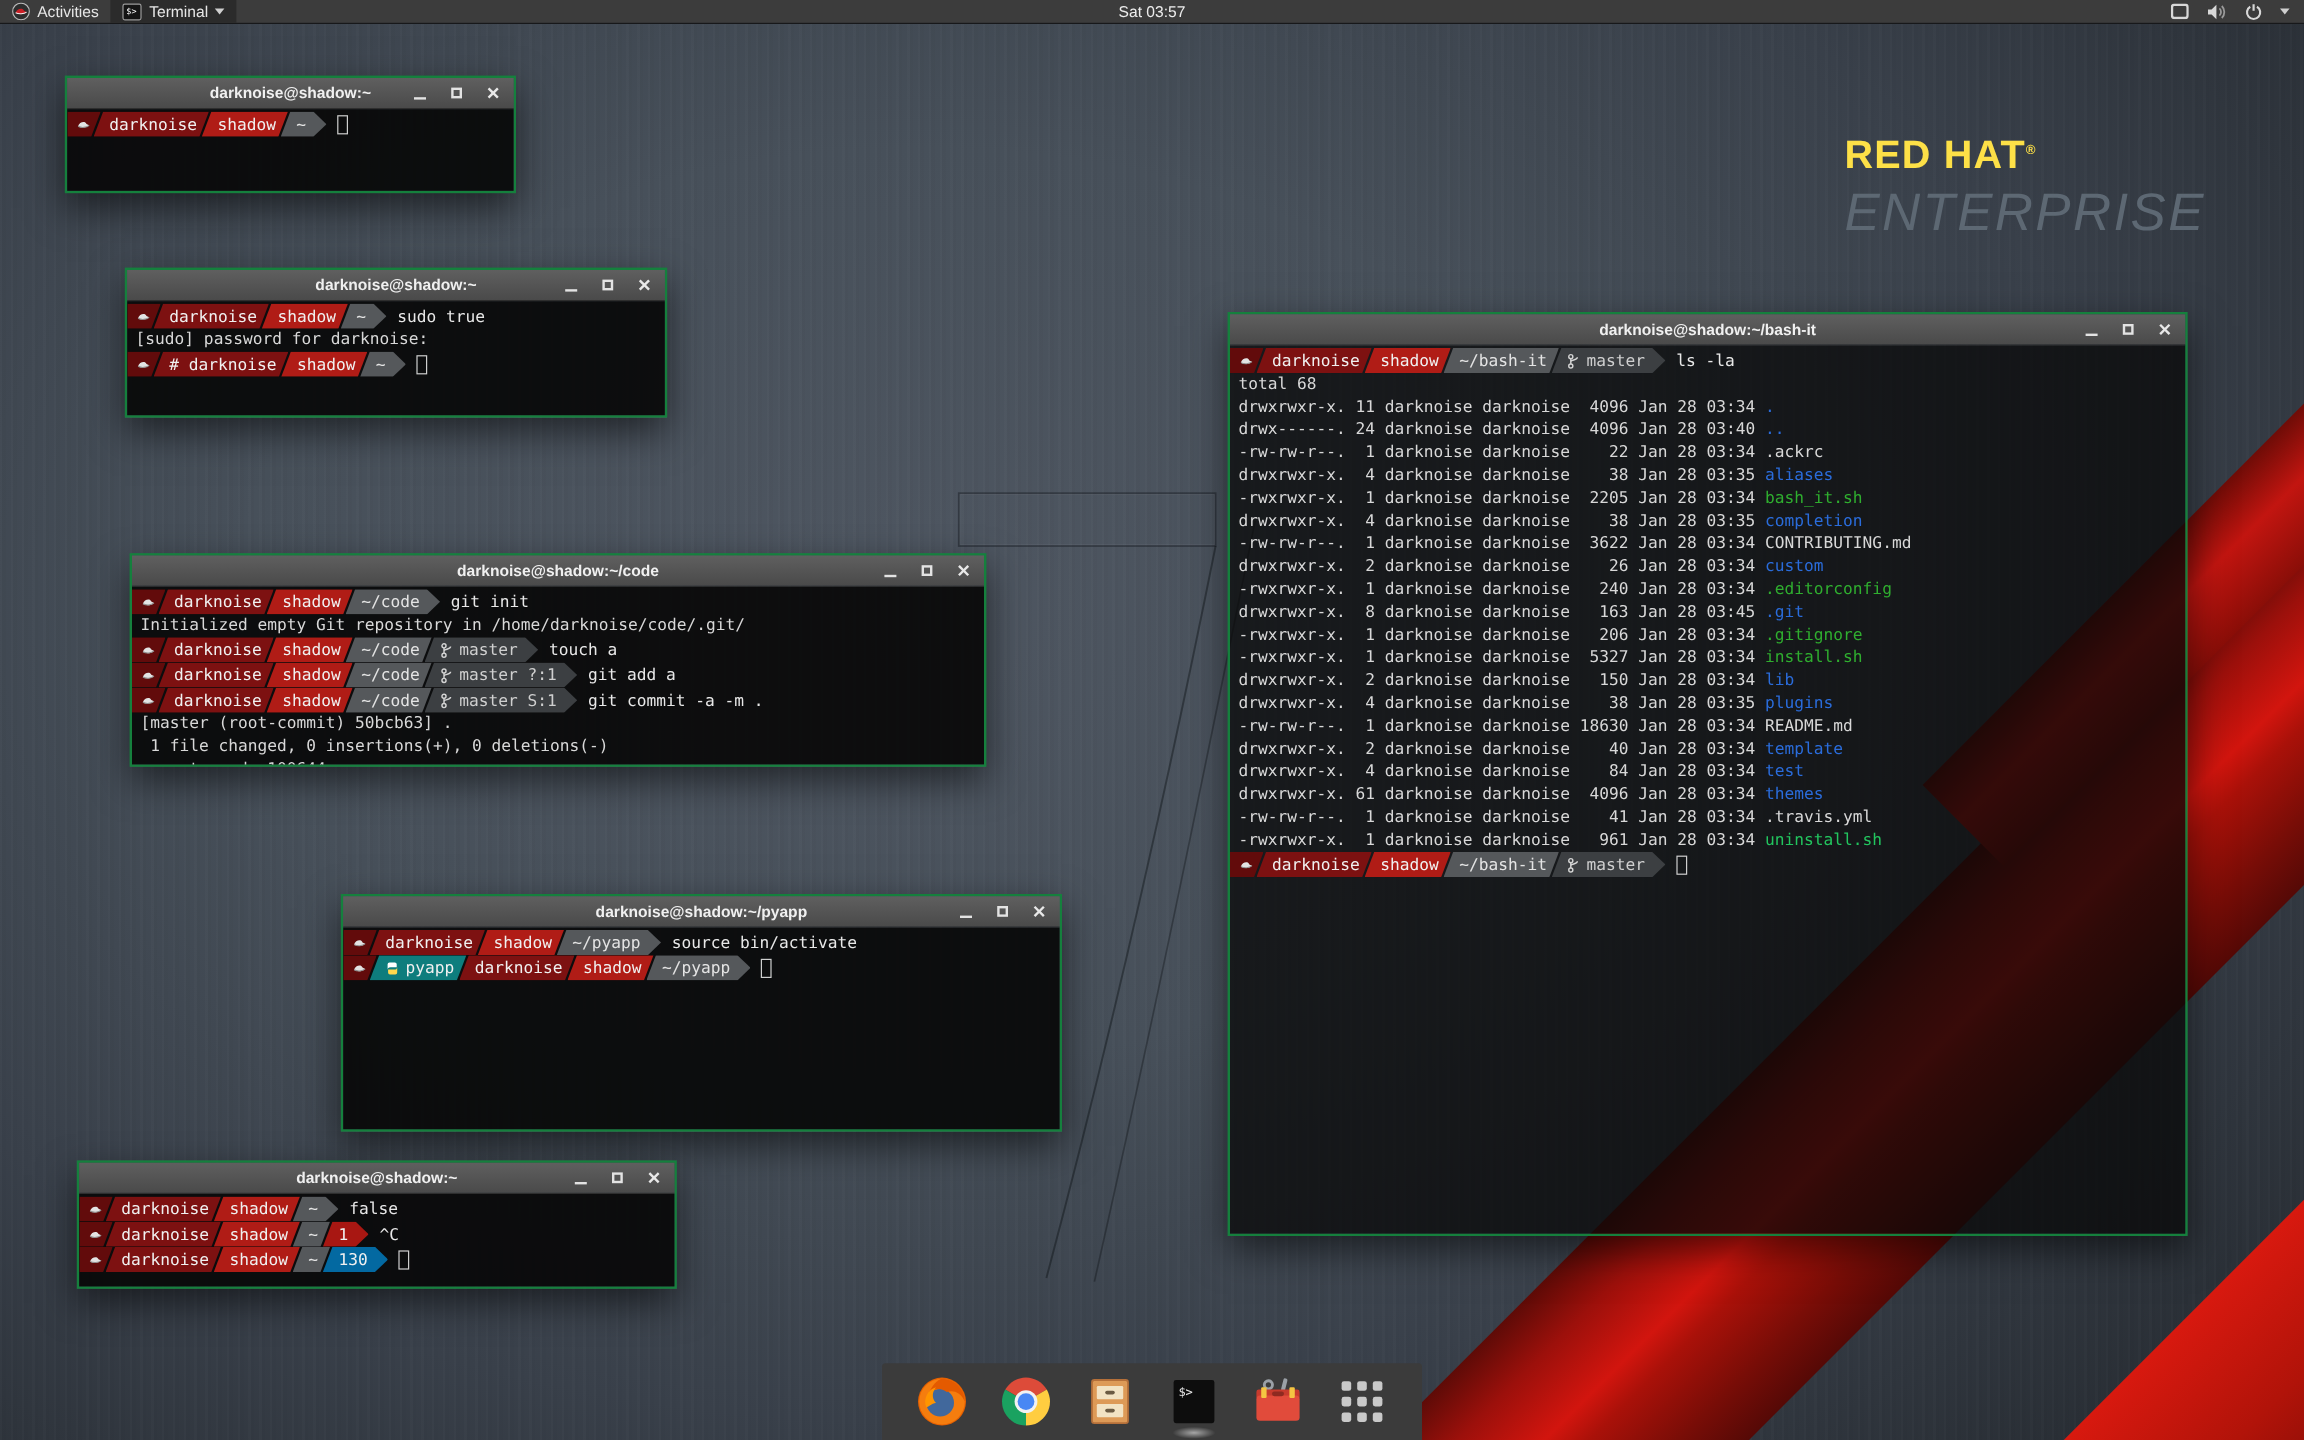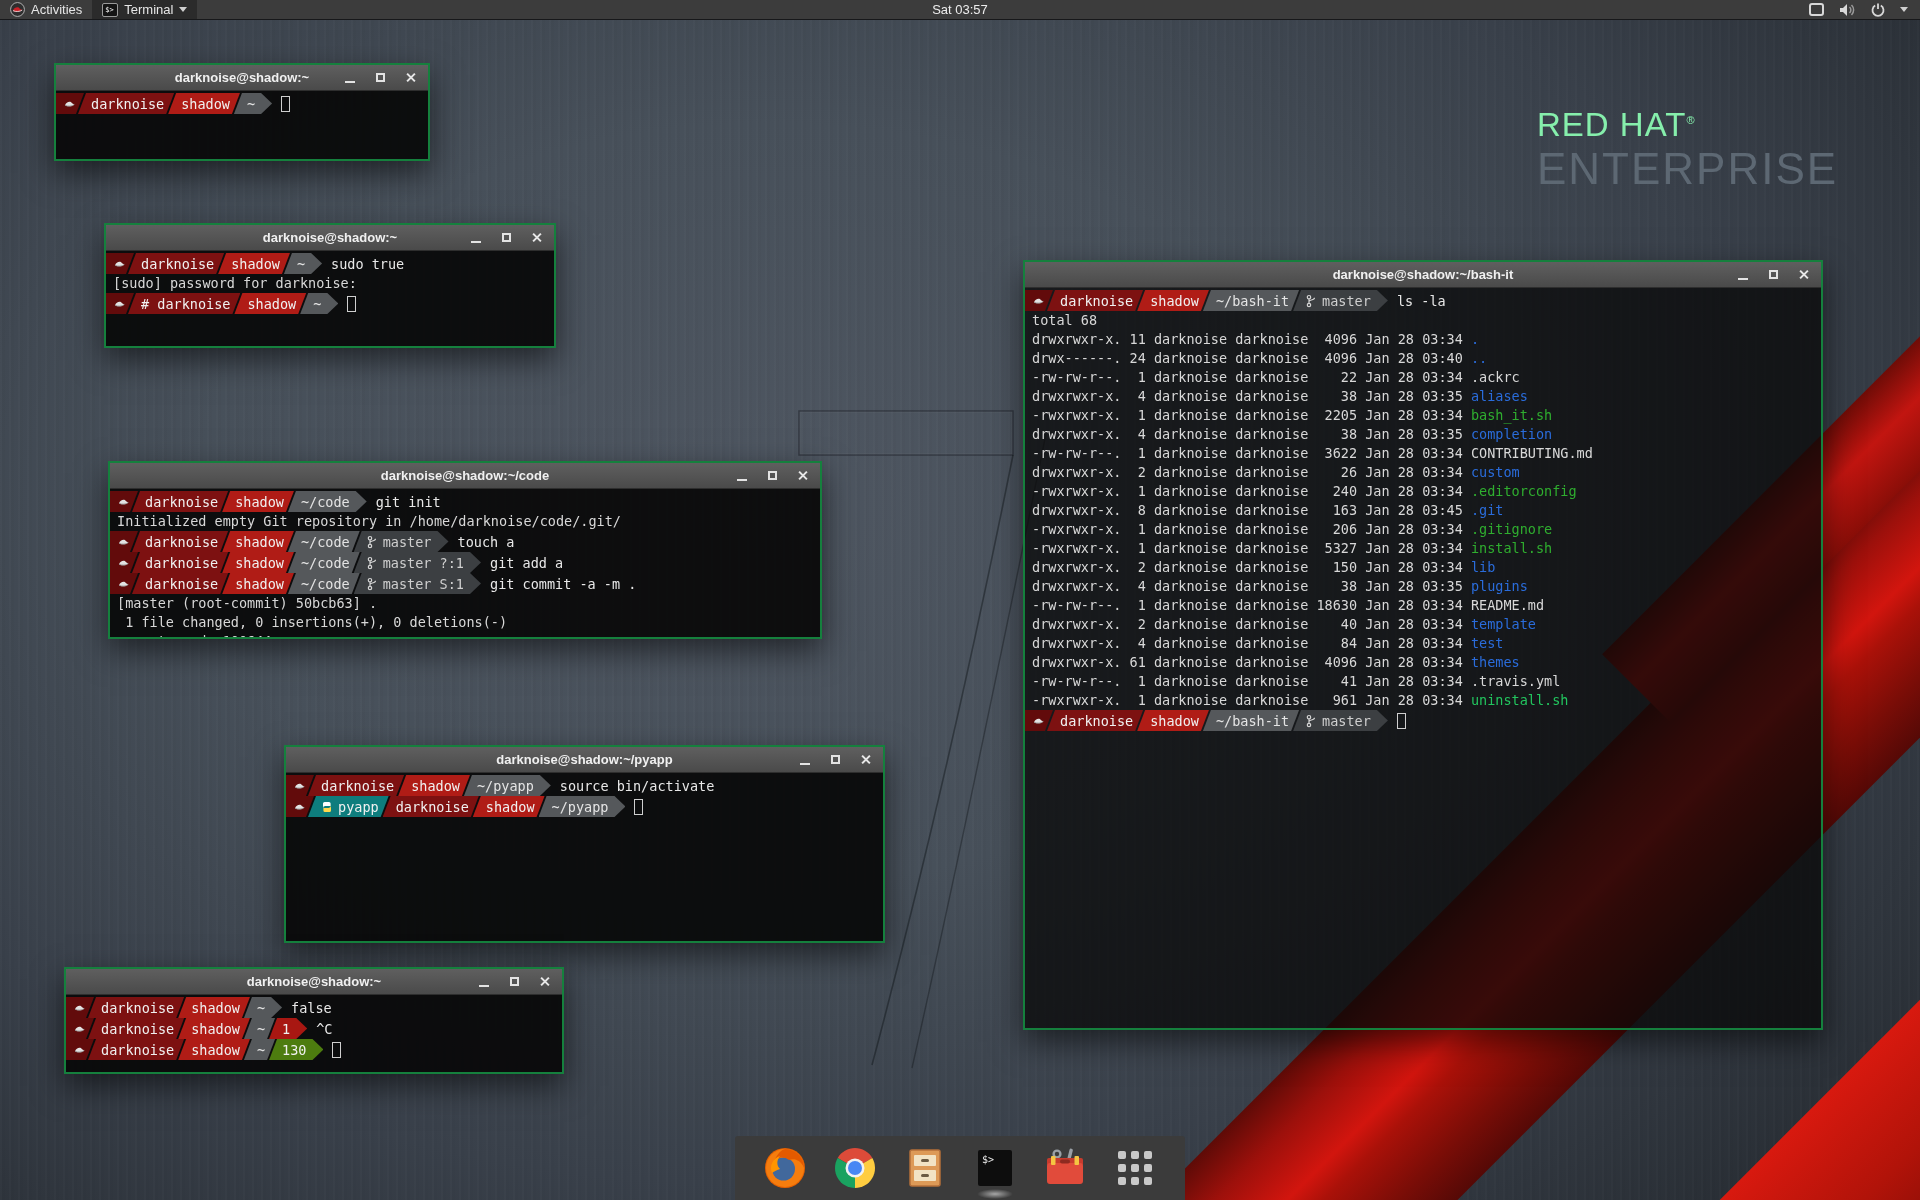--- a/index.html
+++ b/index.html
@@ -18,23 +18,23 @@
   .band { position:absolute; transform:rotate(-45deg); }
   .band1 { left:1045px; top:778px; width:1150px; height:215px;
     background:linear-gradient(180deg,#5e0b07 0%,#9c100b 20%,#d2150e 44%,#aa1109 56%,#7a0d07 80%,#550906 100%); }
   .band2 { left:1542px; top:414px; width:640px; height:95px;
     background:linear-gradient(180deg,#6f0c07 0%,#c21510 45%,#8a0e08 100%); }
   .band3 { left:1670px; top:1055px; width:460px; height:170px;
     background:linear-gradient(180deg,#d8190f 0%,#b11309 60%,#8c0e07 100%); }
 
   
   .branding { position:absolute; left:1537px; top:100px; z-index:3; }
-  .b1 { font-size:33px; line-height:40px; font-weight:normal; letter-spacing:1px; color:#86efac; }
+  .b1 { font-size:33px; line-height:51px; font-weight:bold; letter-spacing:1px; color:#fde047; }
   .b1 sup { font-size:11px; }
-  .b2, .b3 { font-size:44px; line-height:48px; font-weight:normal; letter-spacing:2px; color:#5d6873; }
+  .b2, .b3 { font-size:44px; line-height:48px; font-weight:normal; letter-spacing:2px; color:#5d6873;font-style:italic; }
   .b3 sup { font-size:13px; }
 
   
   .top-bar { position:absolute; top:0; left:0; right:0; height:20px; background:#3c3c3c;
     display:flex; align-items:center; z-index:90; color:#e6e6e6; font-size:13px; border-bottom:1px solid #17181a; }
   .activities { display:flex; align-items:center; gap:6px; height:100%; padding:0 10px; cursor:pointer; }
   .app-menu { display:flex; align-items:center; gap:6px; height:100%; padding:0 10px; background:#2b2b2b; cursor:pointer; }
   .mini-term { width:16px; height:14px; background:#141414; border:1px solid #9a9a9a; border-radius:2px;
     font-family:"DejaVu Sans Mono",monospace; font-size:7px; color:#fff; line-height:12px; padding-left:2px; }
   .chev { width:0; height:0; border-left:4px solid transparent; border-right:4px solid transparent; border-top:5px solid #cfcfcf; }
@@ -295,21 +295,21 @@
               <path d="M2.2 8.8 C3.4 4.6, 8.8 3.8, 9.8 6.8 L12.2 8 C9.8 10.6, 4.2 10.6, 2.2 8.8 Z" fill="#e3e3e3"></path>
               <path d="M2.2 8.8 C5 10.4, 10 10.2, 12.2 8" fill="none" stroke="#8f8f8f" stroke-width="0.9"></path>
             </svg></span><span class="pseg" style="background: rgb(125, 17, 17);">darknoise</span><span class="pseg" style="background: rgb(176, 28, 22);">shadow</span><span class="pseg pseg-last seg-path" style="background: rgb(85, 88, 91);">~</span><span class="pcmd">false</span></div>
         <div class="pline"><span class="pseg pseg-first" style="background: rgb(98, 11, 11);"><svg width="13" height="13" viewBox="0 0 14 14">
               <path d="M2.2 8.8 C3.4 4.6, 8.8 3.8, 9.8 6.8 L12.2 8 C9.8 10.6, 4.2 10.6, 2.2 8.8 Z" fill="#e3e3e3"></path>
               <path d="M2.2 8.8 C5 10.4, 10 10.2, 12.2 8" fill="none" stroke="#8f8f8f" stroke-width="0.9"></path>
             </svg></span><span class="pseg" style="background: rgb(125, 17, 17);">darknoise</span><span class="pseg" style="background: rgb(176, 28, 22);">shadow</span><span class="pseg seg-path" style="background: rgb(85, 88, 91);">~</span><span class="pseg pseg-last" style="background: rgb(168, 23, 18);">1</span><span class="pcmd">^C</span></div>
         <div class="pline"><span class="pseg pseg-first" style="background: rgb(98, 11, 11);"><svg width="13" height="13" viewBox="0 0 14 14">
               <path d="M2.2 8.8 C3.4 4.6, 8.8 3.8, 9.8 6.8 L12.2 8 C9.8 10.6, 4.2 10.6, 2.2 8.8 Z" fill="#e3e3e3"></path>
               <path d="M2.2 8.8 C5 10.4, 10 10.2, 12.2 8" fill="none" stroke="#8f8f8f" stroke-width="0.9"></path>
-            </svg></span><span class="pseg" style="background: rgb(125, 17, 17);">darknoise</span><span class="pseg" style="background: rgb(176, 28, 22);">shadow</span><span class="pseg seg-path" style="background: rgb(85, 88, 91);">~</span><span class="pseg pseg-last" style="background: #4d7c0f;">130</span><span class="pcursor"></span></div>
+            </svg></span><span class="pseg" style="background: rgb(125, 17, 17);">darknoise</span><span class="pseg" style="background: rgb(176, 28, 22);">shadow</span><span class="pseg seg-path" style="background: rgb(85, 88, 91);">~</span><span class="pseg pseg-last" style="background: #0369a1;">130</span><span class="pcursor"></span></div>
       </div>
   </div>
 
   <div class="window glass" style="left:1023px;top:260px;width:800px;height:770px;">
     <div class="titlebar">
       <div class="title">darknoise@shadow:~/bash-it</div>
       <div class="controls">
         <span class="wbtn">
             <span class="ico-min"></span>
           </span>

